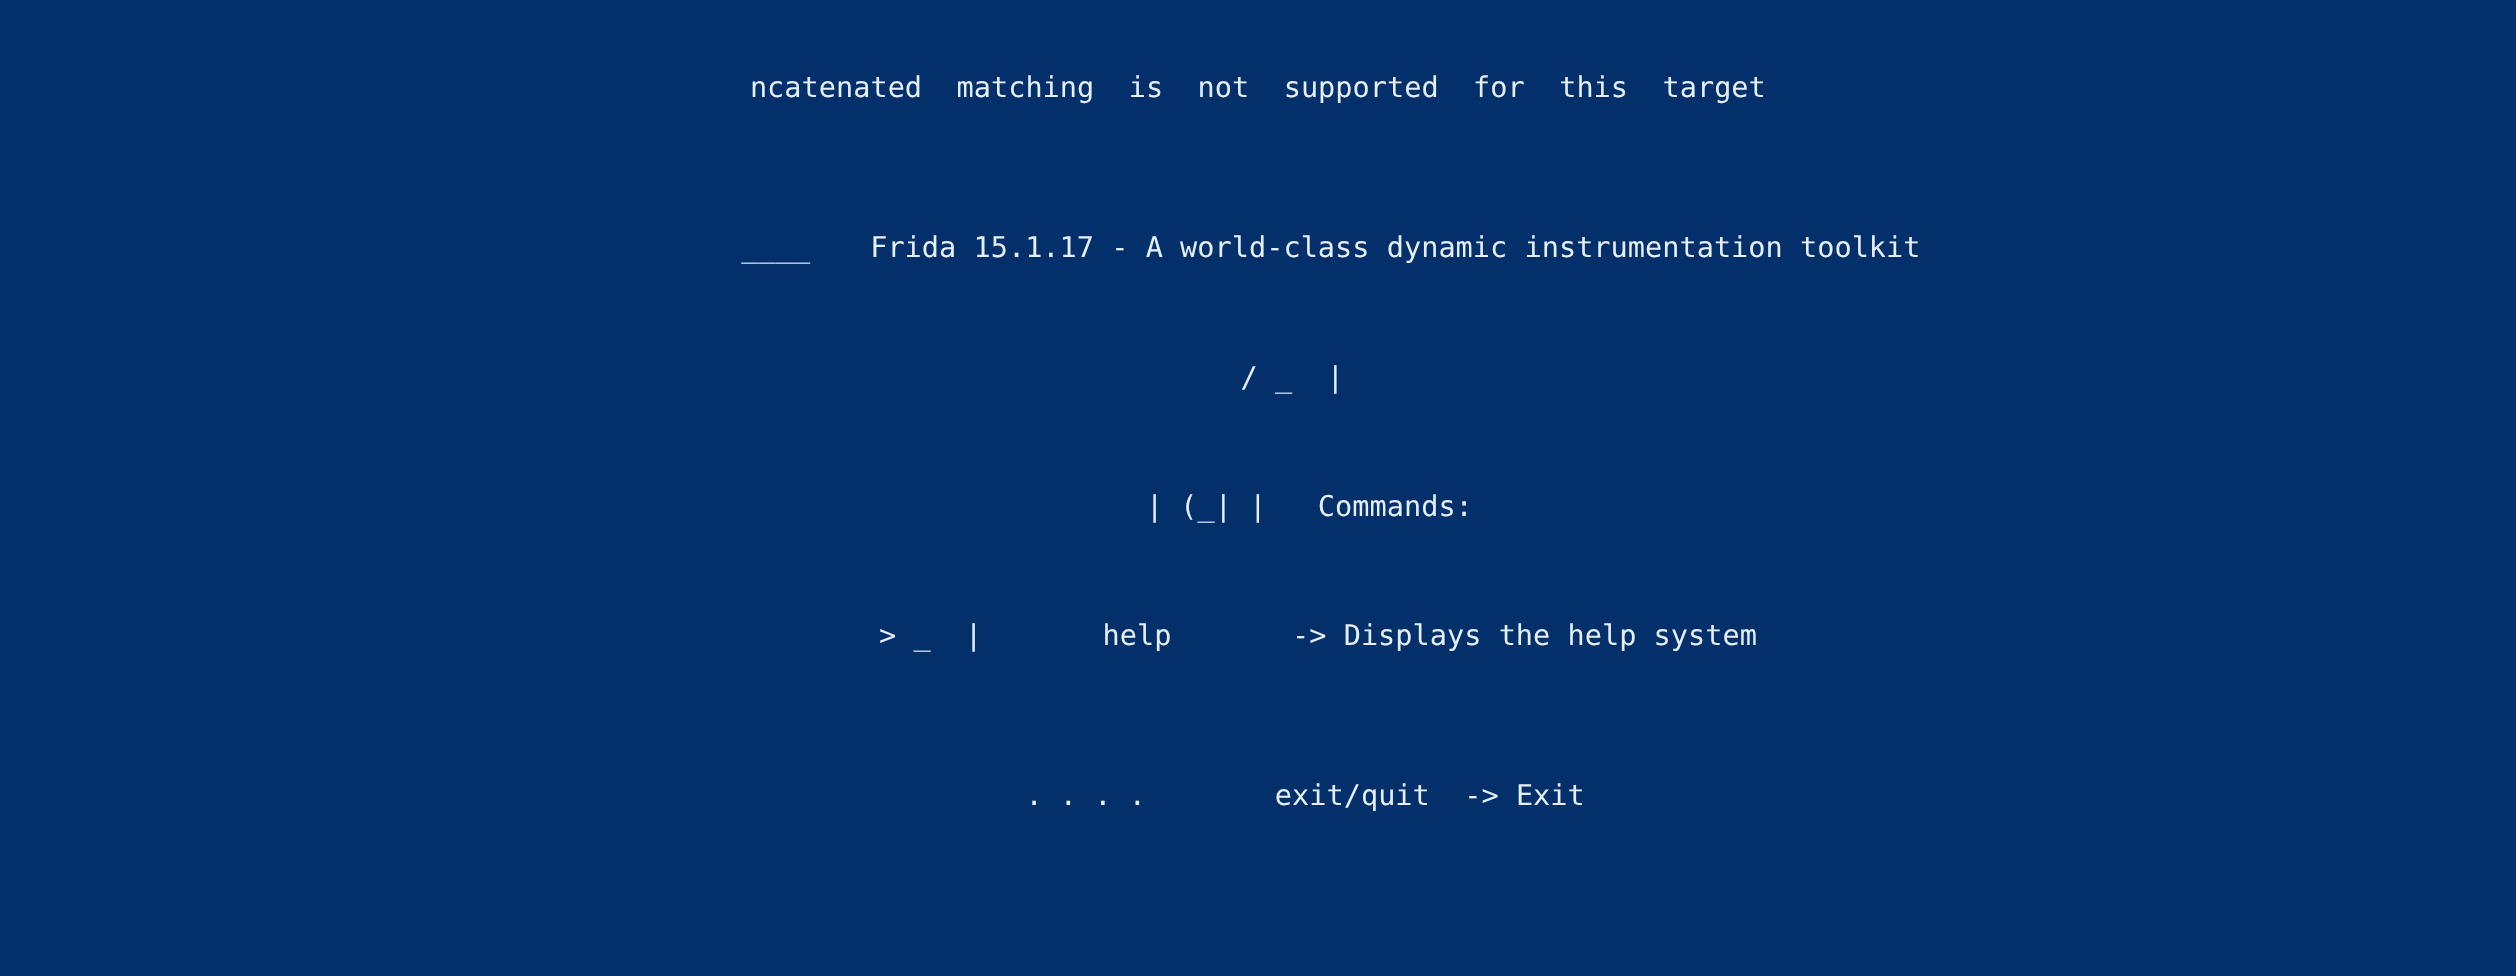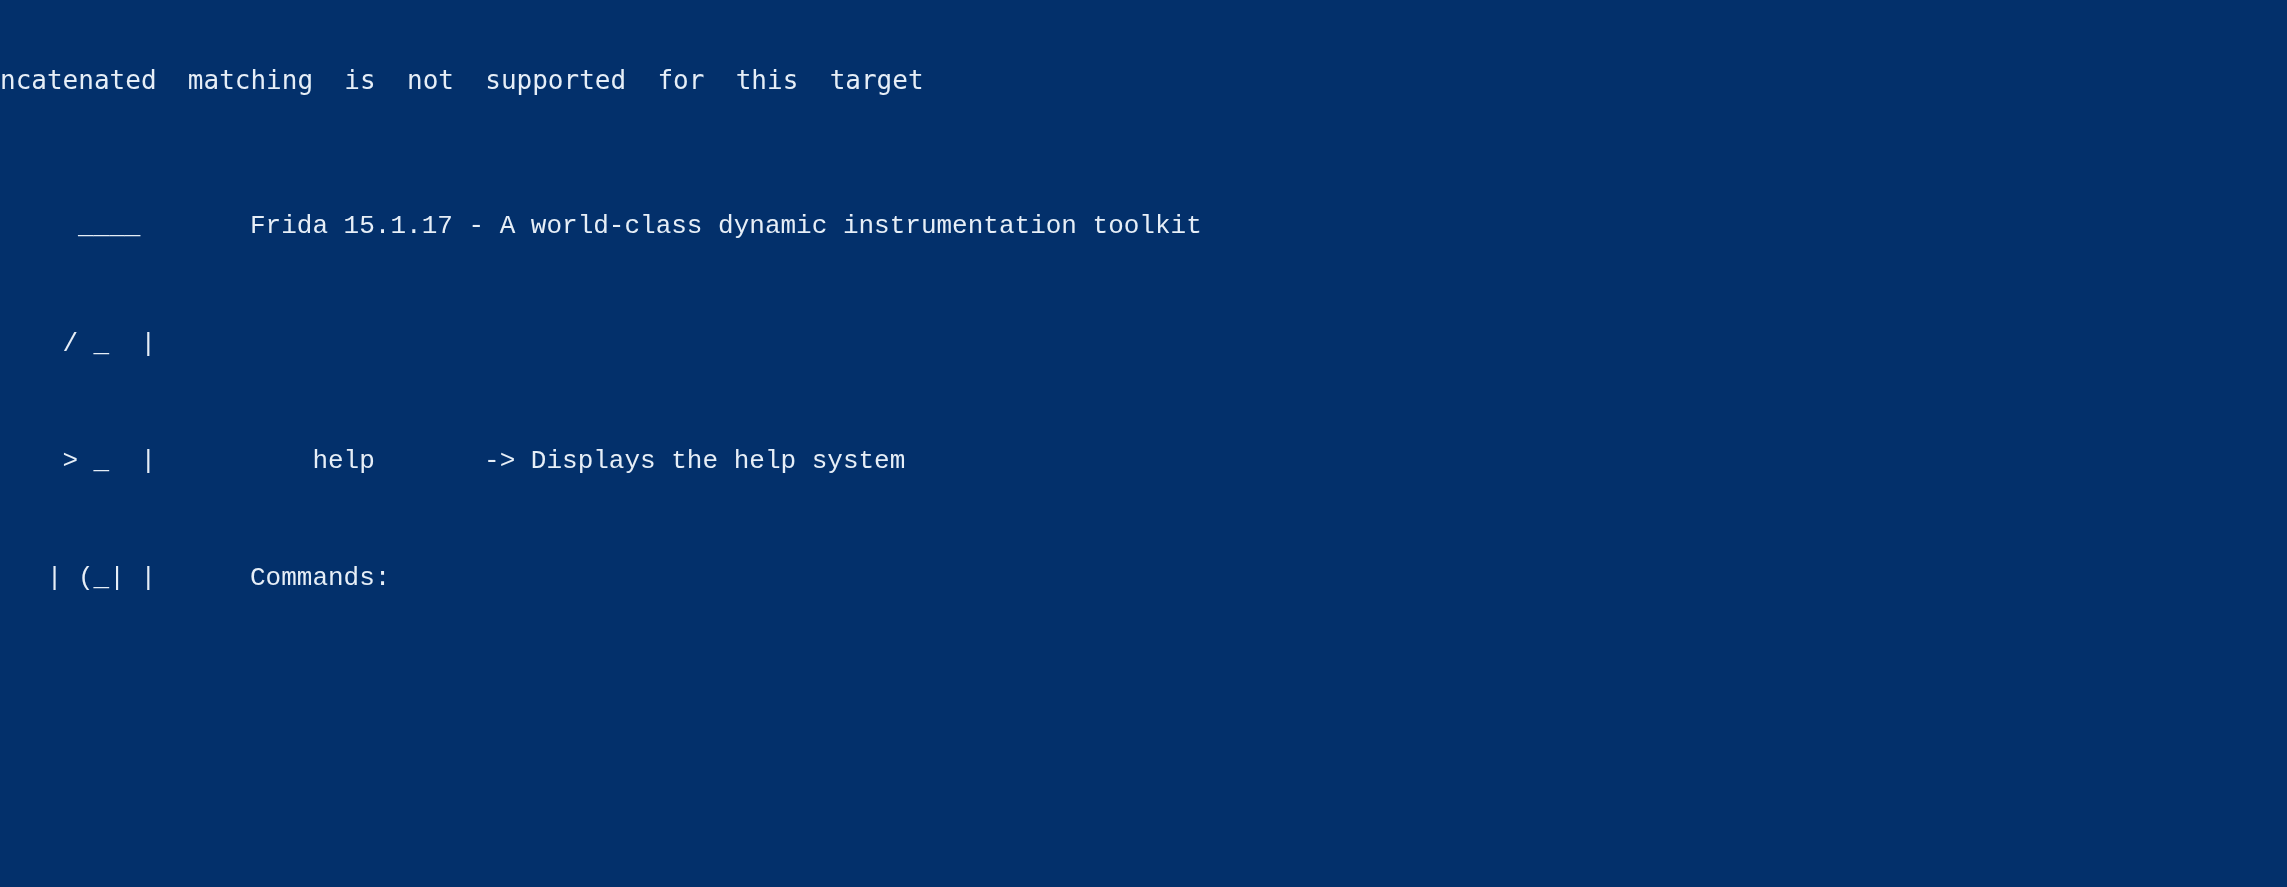--- a/index.html
+++ b/index.html
@@ -19,20 +19,21 @@
     width: 2287px;
     height: 887px;
     background: #03306b;
     color: #e6eef7;
     font-family: "DejaVu Sans Mono", "Liberation Mono", monospace;
     font-size: 26px;
     line-height: 29.3px;
     letter-spacing: 0px;
     white-space: pre;
     overflow: hidden;
+    text-align: center;
   }
 
   
   #screen {
     position: absolute;
     left: 0;
     top: -22px;
     width: 2287px;
   }
 
@@ -40,21 +41,20 @@
     height: 29.3px;
     white-space: pre;
     overflow: hidden;
     display: block;
   }
 
   
   .banner-row {
     display: block;
     white-space: pre;
-    font-family: Liberation Mono, monospace;
   }
 
   .art {
     display: inline-block;
     width: 250px;
     white-space: pre;
     vertical-align: top;
   }
 
   .msg {
@@ -69,25 +69,26 @@
 <div id="terminal">
   <div id="screen">
 
     <div class="row">ncatenated  matching  is  not  supported  for  this  target</div>
 
     
     <div class="banner-row"><span class="art">     ____</span><span class="msg">Frida 15.1.17 - A world-class dynamic instrumentation toolkit</span></div>
 
     <div class="banner-row"><span class="art">    / _  |</span><span class="msg"></span></div>
 
+    <div class="banner-row"><span class="art">   | (_| |</span><span class="msg">Commands:</span></div>
+
     <div class="banner-row"><span class="art">    &gt; _  |</span><span class="msg">    help       -&gt; Displays the help system</span></div>
 
-    <div class="banner-row"><span class="art">   | (_| |</span><span class="msg">Commands:</span></div>
 
-
+    <div class="banner-row"><span class="art">  . . . .</span><span class="msg">    exit/quit  -&gt; Exit</span></div>
 
     
 
     
 
     
 
     
 
     

